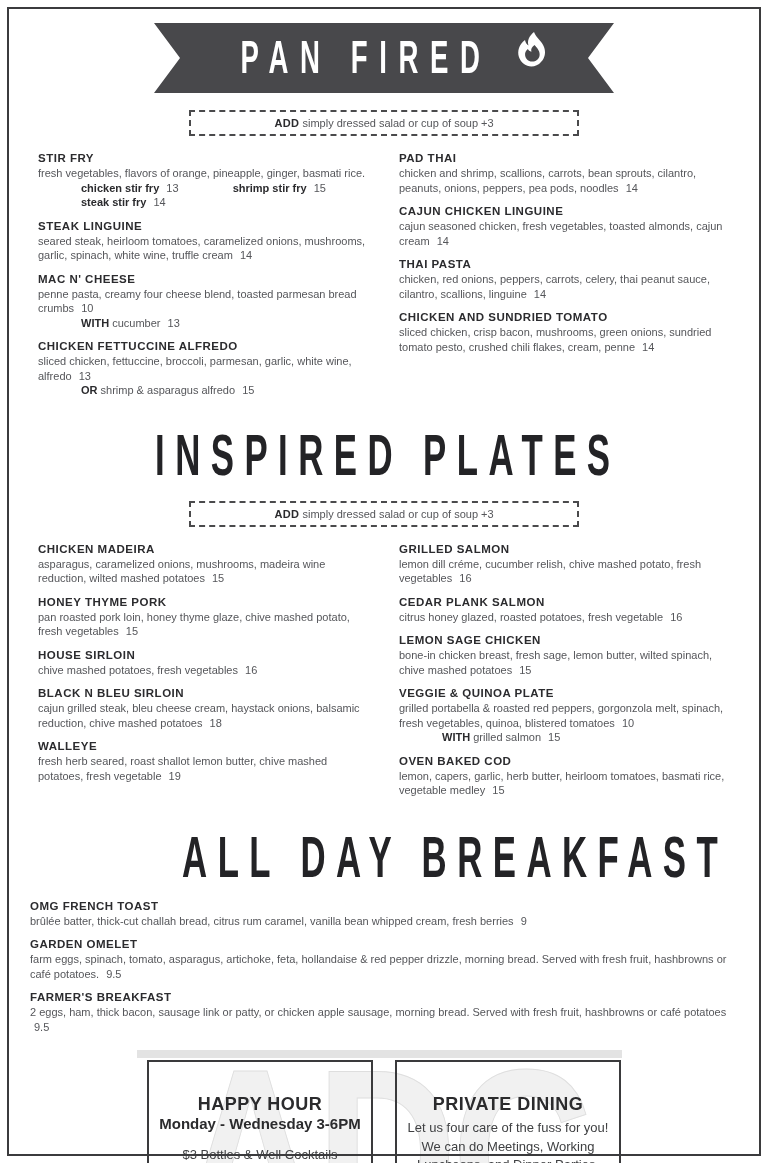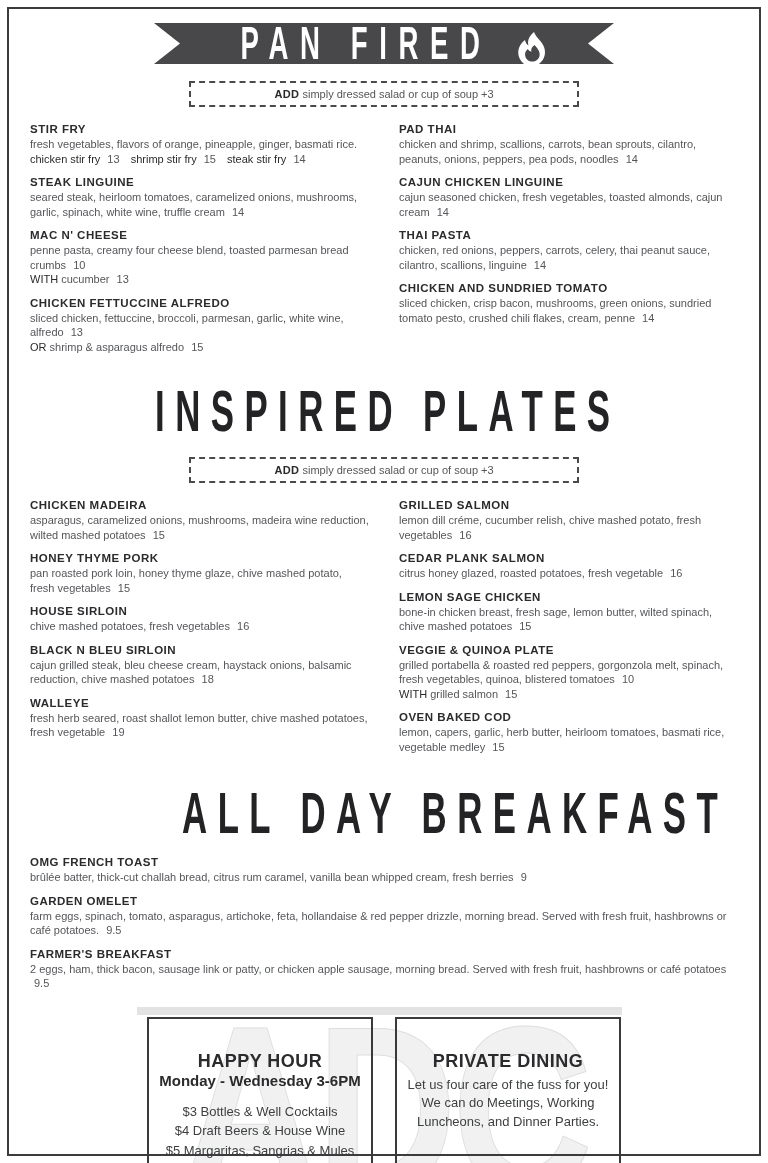--- a/index.html
+++ b/index.html
@@ -5,45 +5,45 @@
   html,body{margin:0;padding:0;}
   body{
     width:768px;height:1163px;background:#ffffff;position:relative;overflow:hidden;
     font-family:"Liberation Sans",sans-serif;color:#55565a;
   }
   .page-frame{position:absolute;inset:7px;border:2px solid #3b3b3d;pointer-events:none;z-index:5;}
 
   
   .ribbon-wrap{display:flex;justify-content:center;margin-top:23px;}
   .ribbon{
-    position:relative;width:460px;height:41px;background:#48484b;
+    position:relative;width:460px;height:70px;background:#48484b;
     clip-path:polygon(0 0,100% 0,calc(100% - 26px) 50%,100% 100%,0 100%,26px 50%);
   }
   .ribbon-title{
     position:absolute;left:46%;top:50%;
     transform:translate(-50%,-52%) scaleX(0.6);
     font-size:46px;font-weight:700;letter-spacing:0.42em;color:#fff;white-space:nowrap;
   }
   .flame{position:absolute;right:64px;top:9px;}
 
   
   .add-note{
     width:374px;margin:17px auto 0;border:2px dashed #4a4a4c;
     padding:5px 6px;text-align:center;font-size:11px;color:#55565a;
   }
   .add-note b{color:#2b2b2e;letter-spacing:0.4px;}
 
   
-  .menu-columns{display:grid;grid-template-columns:1fr 1fr;column-gap:30px;padding:0 30px;margin-top:16px;}
+  .menu-columns{display:grid;grid-template-columns:1fr 1fr;column-gap:30px;padding:0 38px;margin-top:16px;}
   .menu-item{margin:0 0 10px;}
   .item-name{
     margin:0 0 2px;font-size:11.5px;font-weight:700;letter-spacing:0.5px;color:#2b2b2e;
   }
   .item-line{margin:0;font-size:11px;line-height:1.32;color:#55565a;}
-  .seg-bold{font-weight:400;color:#2b2b2e;}
+  .seg-bold{font-weight:700;color:#2b2b2e;margin-left:43px;}
   .seg-price{margin-left:4px;margin-right:8px;}
 
   
   .section-title{text-align:center;white-space:nowrap;}
   .section-title .cond{
     display:inline-block;transform:scaleX(0.6);transform-origin:center;
     font-size:58px;font-weight:700;letter-spacing:0.3em;color:#232326;line-height:1;white-space:nowrap;
   }
   .mt-inspired{margin-top:18px;}
   .mt-breakfast{margin-top:20px;}

